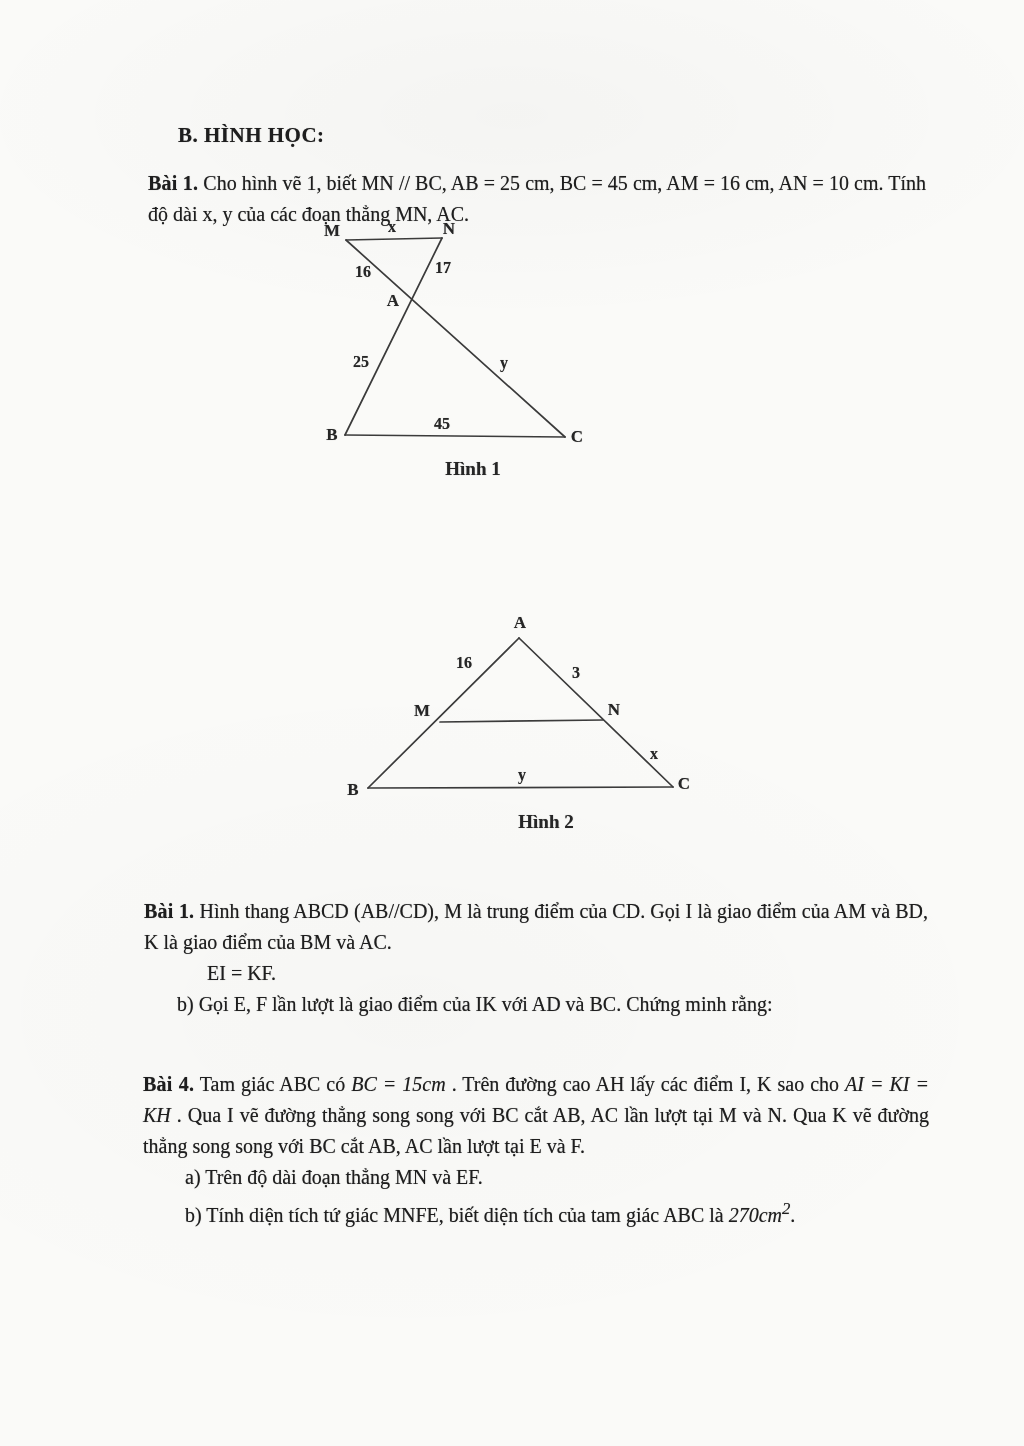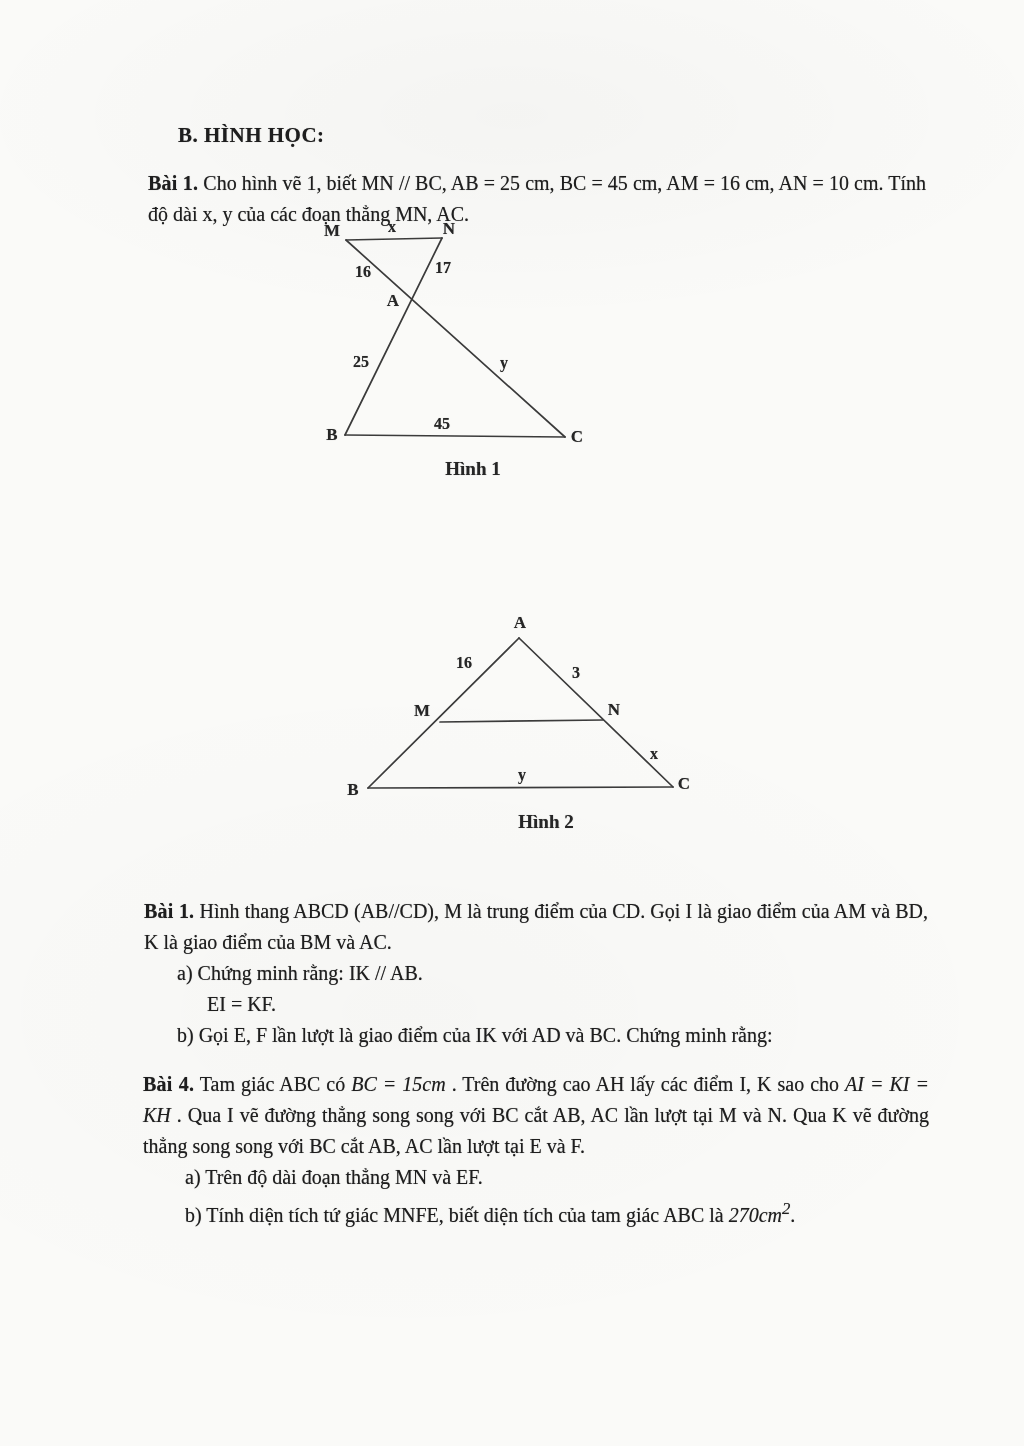--- a/index.html
+++ b/index.html
@@ -105,21 +105,20 @@
     <span class="lbl" style="left:274px;top:100px;">N</span>
     <span class="lbl num" style="left:314px;top:144px;">x</span>
     <span class="lbl num" style="left:182px;top:165px;">y</span>
     <span class="lbl" style="left:13px;top:180px;">B</span>
     <span class="lbl" style="left:344px;top:174px;">C</span>
     <span class="lbl cap" style="left:206px;top:212px;">Hình 2</span>
   </div>
 
   <div class="para p3 txt">
     <div><b>Bài 1.</b> <span>Hình thang ABCD (AB//CD), M là trung điểm của CD. Gọi I là giao điểm của AM và BD, K là giao điểm của BM và AC.</span></div>
-    <div class="subitem">a) Chứng minh rằng: IK // AB.</div>
     <div class="subitem cont">EI = KF.</div>
     <div class="subitem">b) Gọi E, F lần lượt là giao điểm của IK với AD và BC. Chứng minh rằng:</div>
   </div>
 
   <div class="para p4 txt">
     <div><b>Bài 4.</b><span> Tam giác ABC có </span><i>BC = 15cm</i><span> . Trên đường cao AH lấy các điểm I, K sao cho </span><i>AI = KI = KH</i><span> . Qua I vẽ đường thẳng song song với BC cắt AB, AC lần lượt tại M và N. Qua K vẽ đường thẳng song song với BC cắt AB, AC lần lượt tại E và F.</span></div>
     <div class="subitem">a) Trên độ dài đoạn thẳng MN và EF.</div>
     <div class="subitem"><span>b) Tính diện tích tứ giác MNFE, biết diện tích của tam giác ABC là </span><i><span>270cm</span><sup>2</sup></i><span>.</span></div>
   </div>
 

